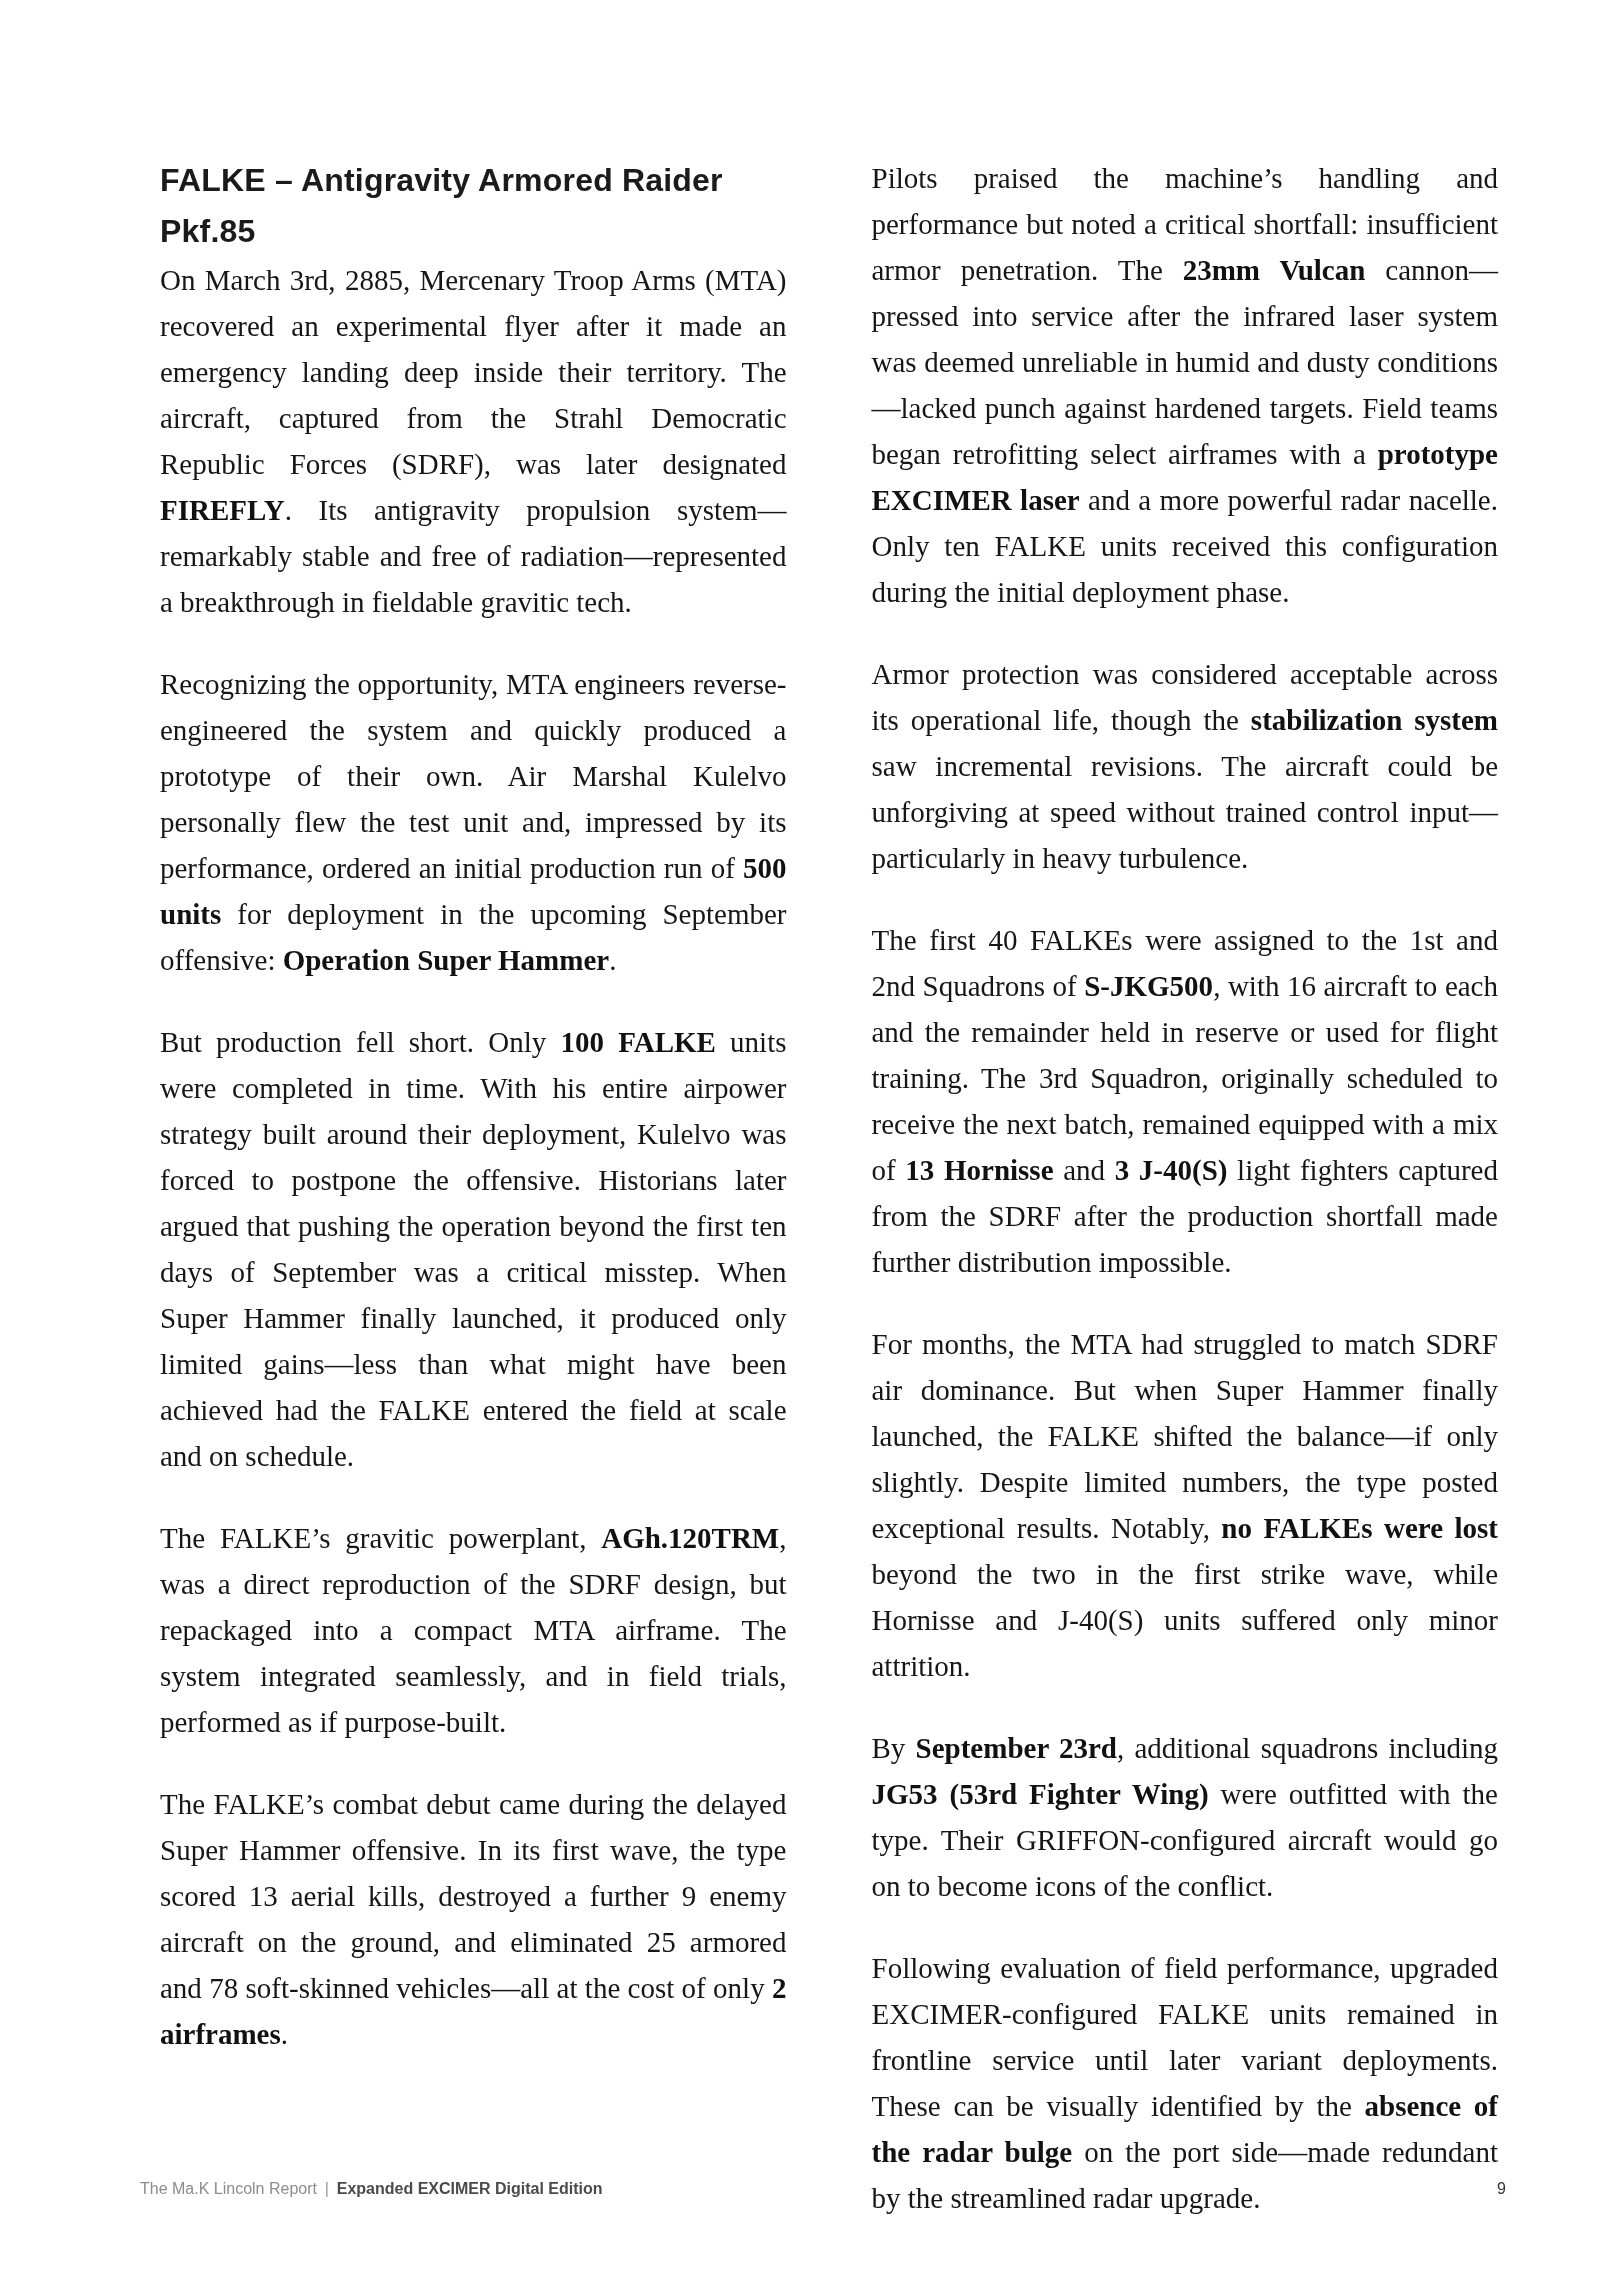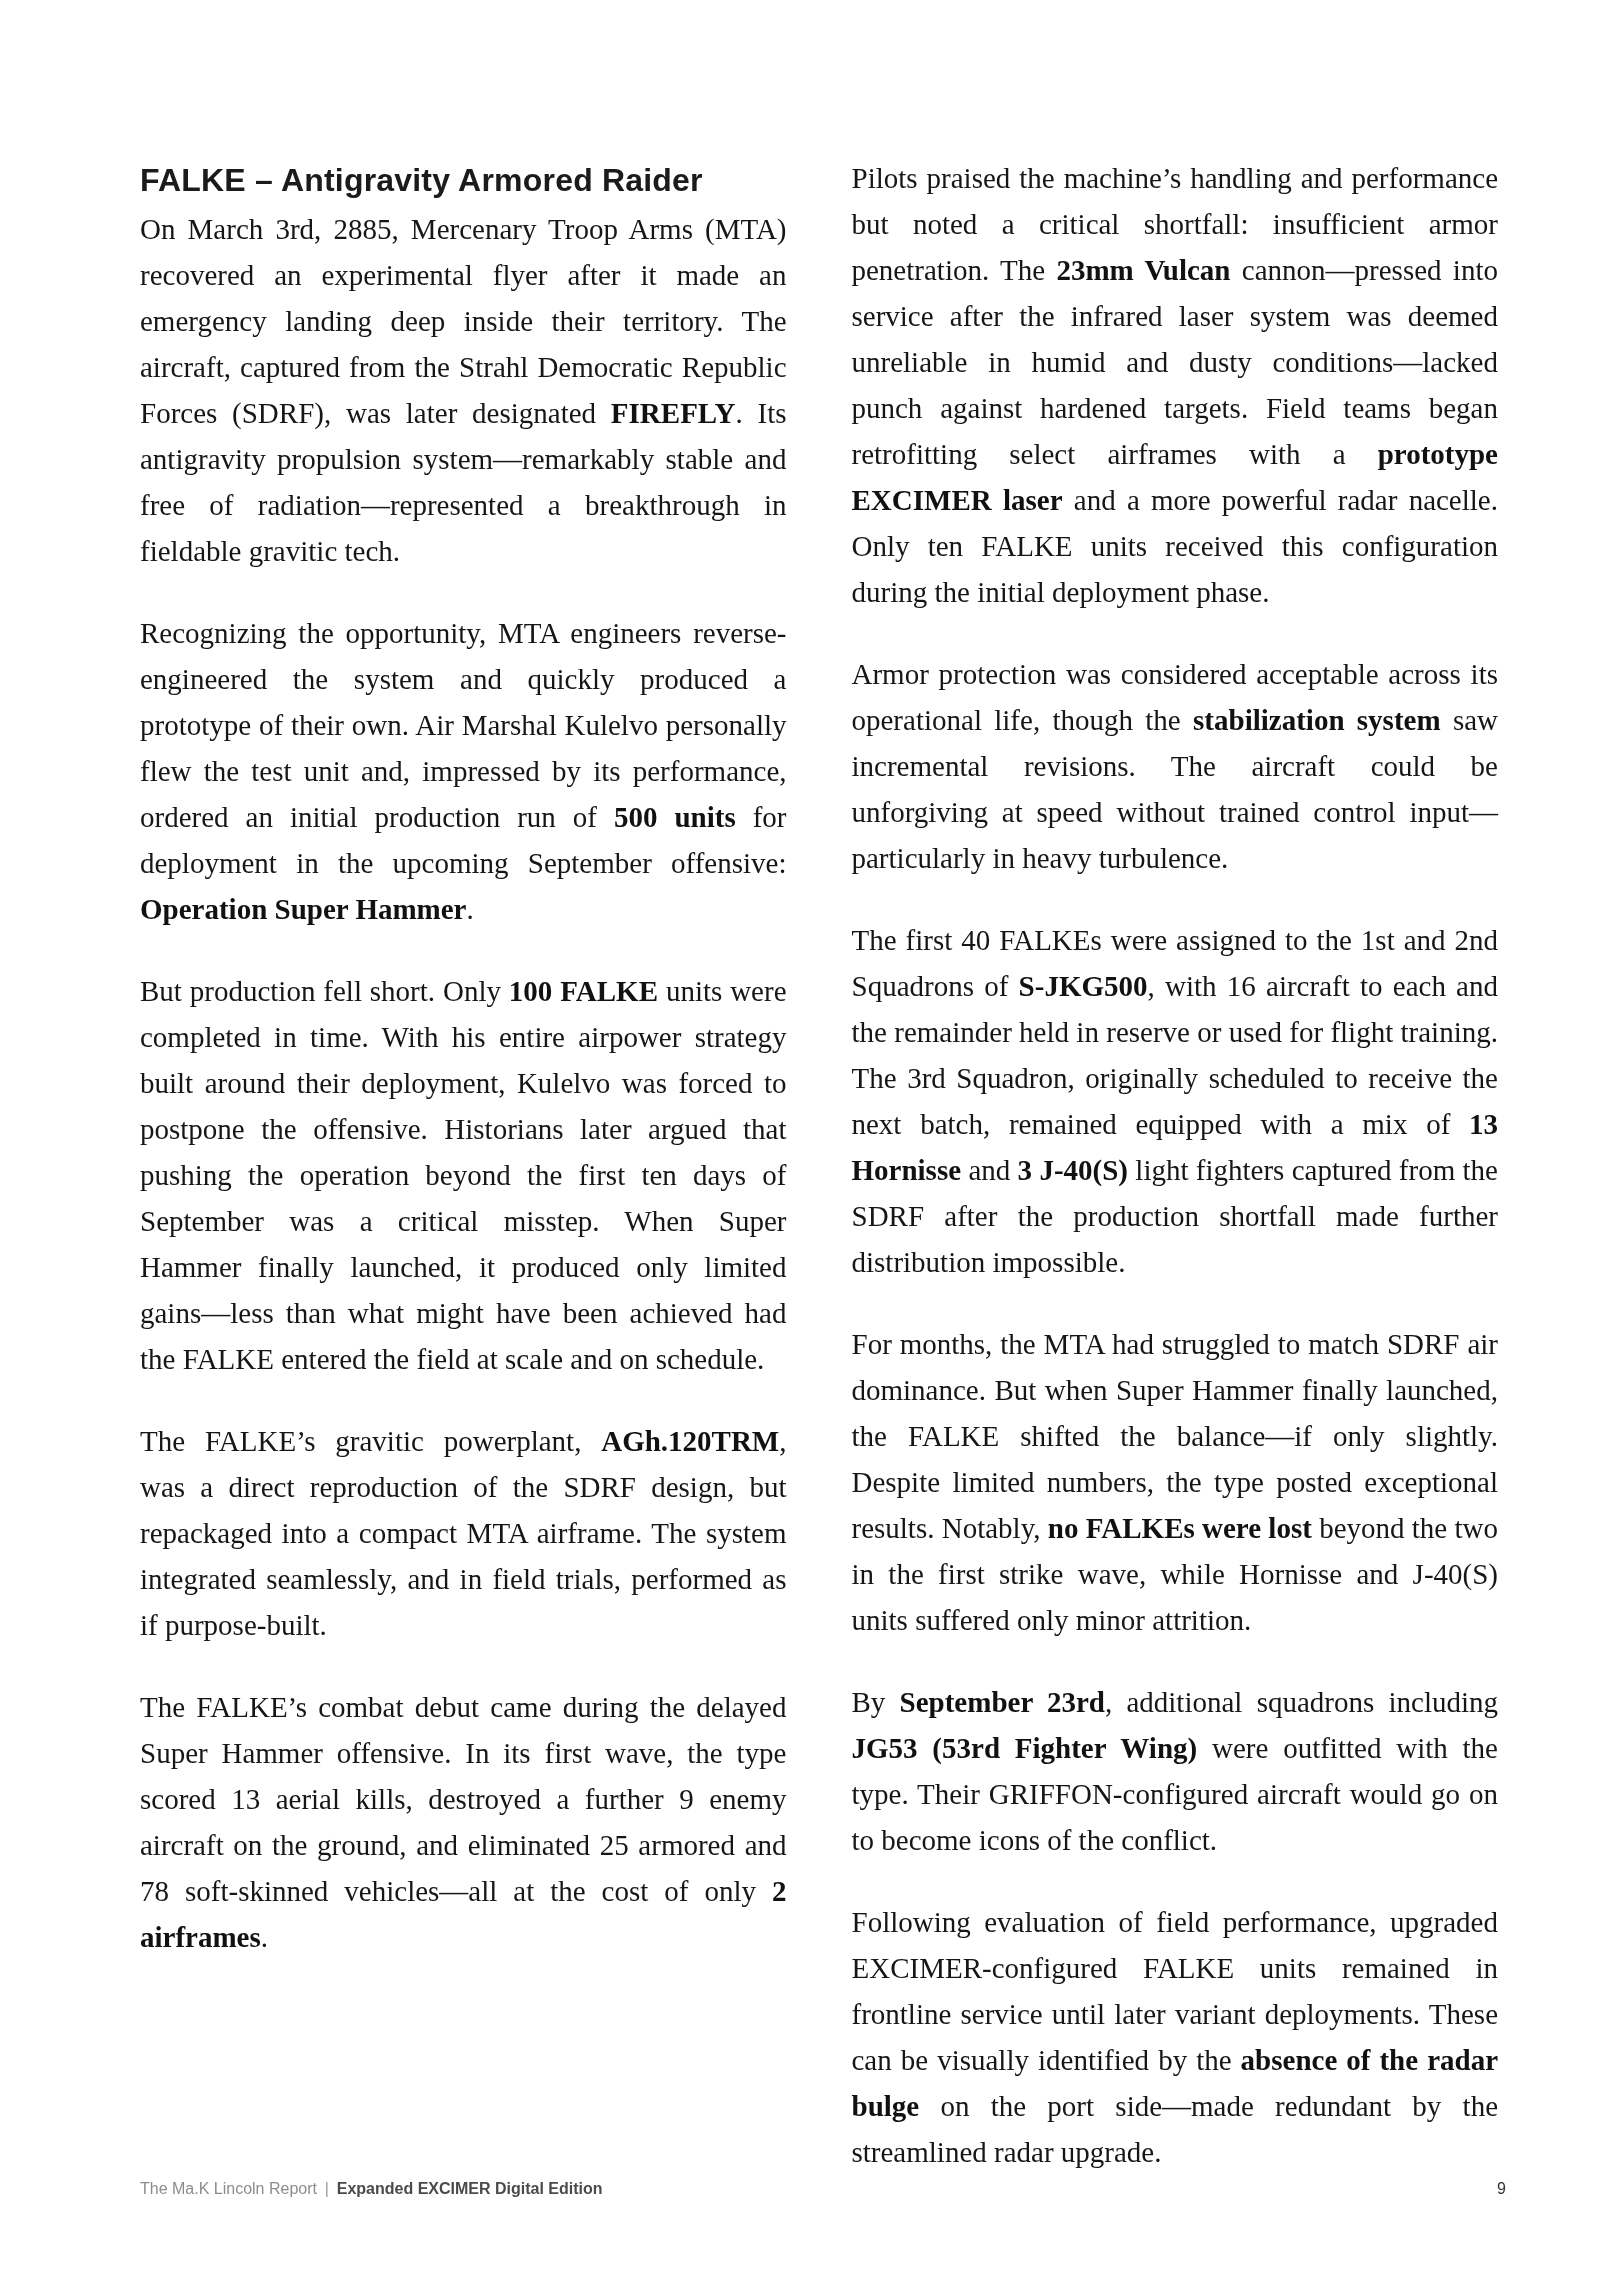--- a/index.html
+++ b/index.html
@@ -22,20 +22,21 @@
     top: 155px;
     width: 1358px;
   }
   .columns {
     display: flex;
     gap: 65px;
     align-items: flex-start;
   }
   .col {
     width: 647px;
+    margin-left: 20px;
   }
   h1.article-title {
     margin: 0;
     padding: 0;
     font-family: "Liberation Sans", sans-serif;
     font-weight: 700;
     font-size: 32px;
     line-height: 51px;
     color: #1b1b1b;
     letter-spacing: 0.2px;
@@ -109,20 +110,21 @@
 </head>
 <body>
 
 <div class="page">
   <div class="content">
     <div class="columns">
 
       <section class="col">
         <h1 class="article-title">
           <span class="title-line">FALKE – Antigravity Armored Raider</span>
+          <span class="title-line">Pkf.85</span>
         </h1>
         <div>
             <p class="body-para"><span>On March 3rd, 2885, Mercenary Troop Arms (MTA) recovered an experimental flyer after it made an emergency landing deep inside their territory. The aircraft, captured from the Strahl Democratic Republic Forces (SDRF), was later designated </span><b>FIREFLY</b><span>. Its antigravity propulsion system—remarkably stable and free of radiation—represented a breakthrough in fieldable gravitic tech.</span></p>
             <p class="body-para"><span>Recognizing the opportunity, MTA engineers reverse-engineered the system and quickly produced a prototype of their own. Air Marshal Kulelvo personally flew the test unit and, impressed by its performance, ordered an initial production run of </span><b>500 units</b><span> for deployment in the upcoming September offensive: </span><b>Operation Super Hammer</b><span>.</span></p>
             <p class="body-para"><span>But production fell short. Only </span><b>100 FALKE</b><span> units were completed in time. With his entire airpower strategy built around their deployment, Kulelvo was forced to postpone the offensive. Historians later argued that pushing the operation beyond the first ten days of September was a critical misstep. When Super Hammer finally launched, it produced only limited gains—less than what might have been achieved had the FALKE entered the field at scale and on schedule.</span></p>
             <p class="body-para"><span>The FALKE’s gravitic powerplant, </span><b>AGh.120TRM</b><span>, was a direct reproduction of the SDRF design, but repackaged into a compact MTA airframe. The system integrated seamlessly, and in field trials, performed as if purpose-built.</span></p>
             <p class="body-para"><span>The FALKE’s combat debut came during the delayed Super Hammer offensive. In its first wave, the type scored 13 aerial kills, destroyed a further 9 enemy aircraft on the ground, and eliminated 25 armored and 78 soft-skinned vehicles—all at the cost of only </span><b>2 airframes</b><span>.</span></p>
           </div>
       </section>
 

